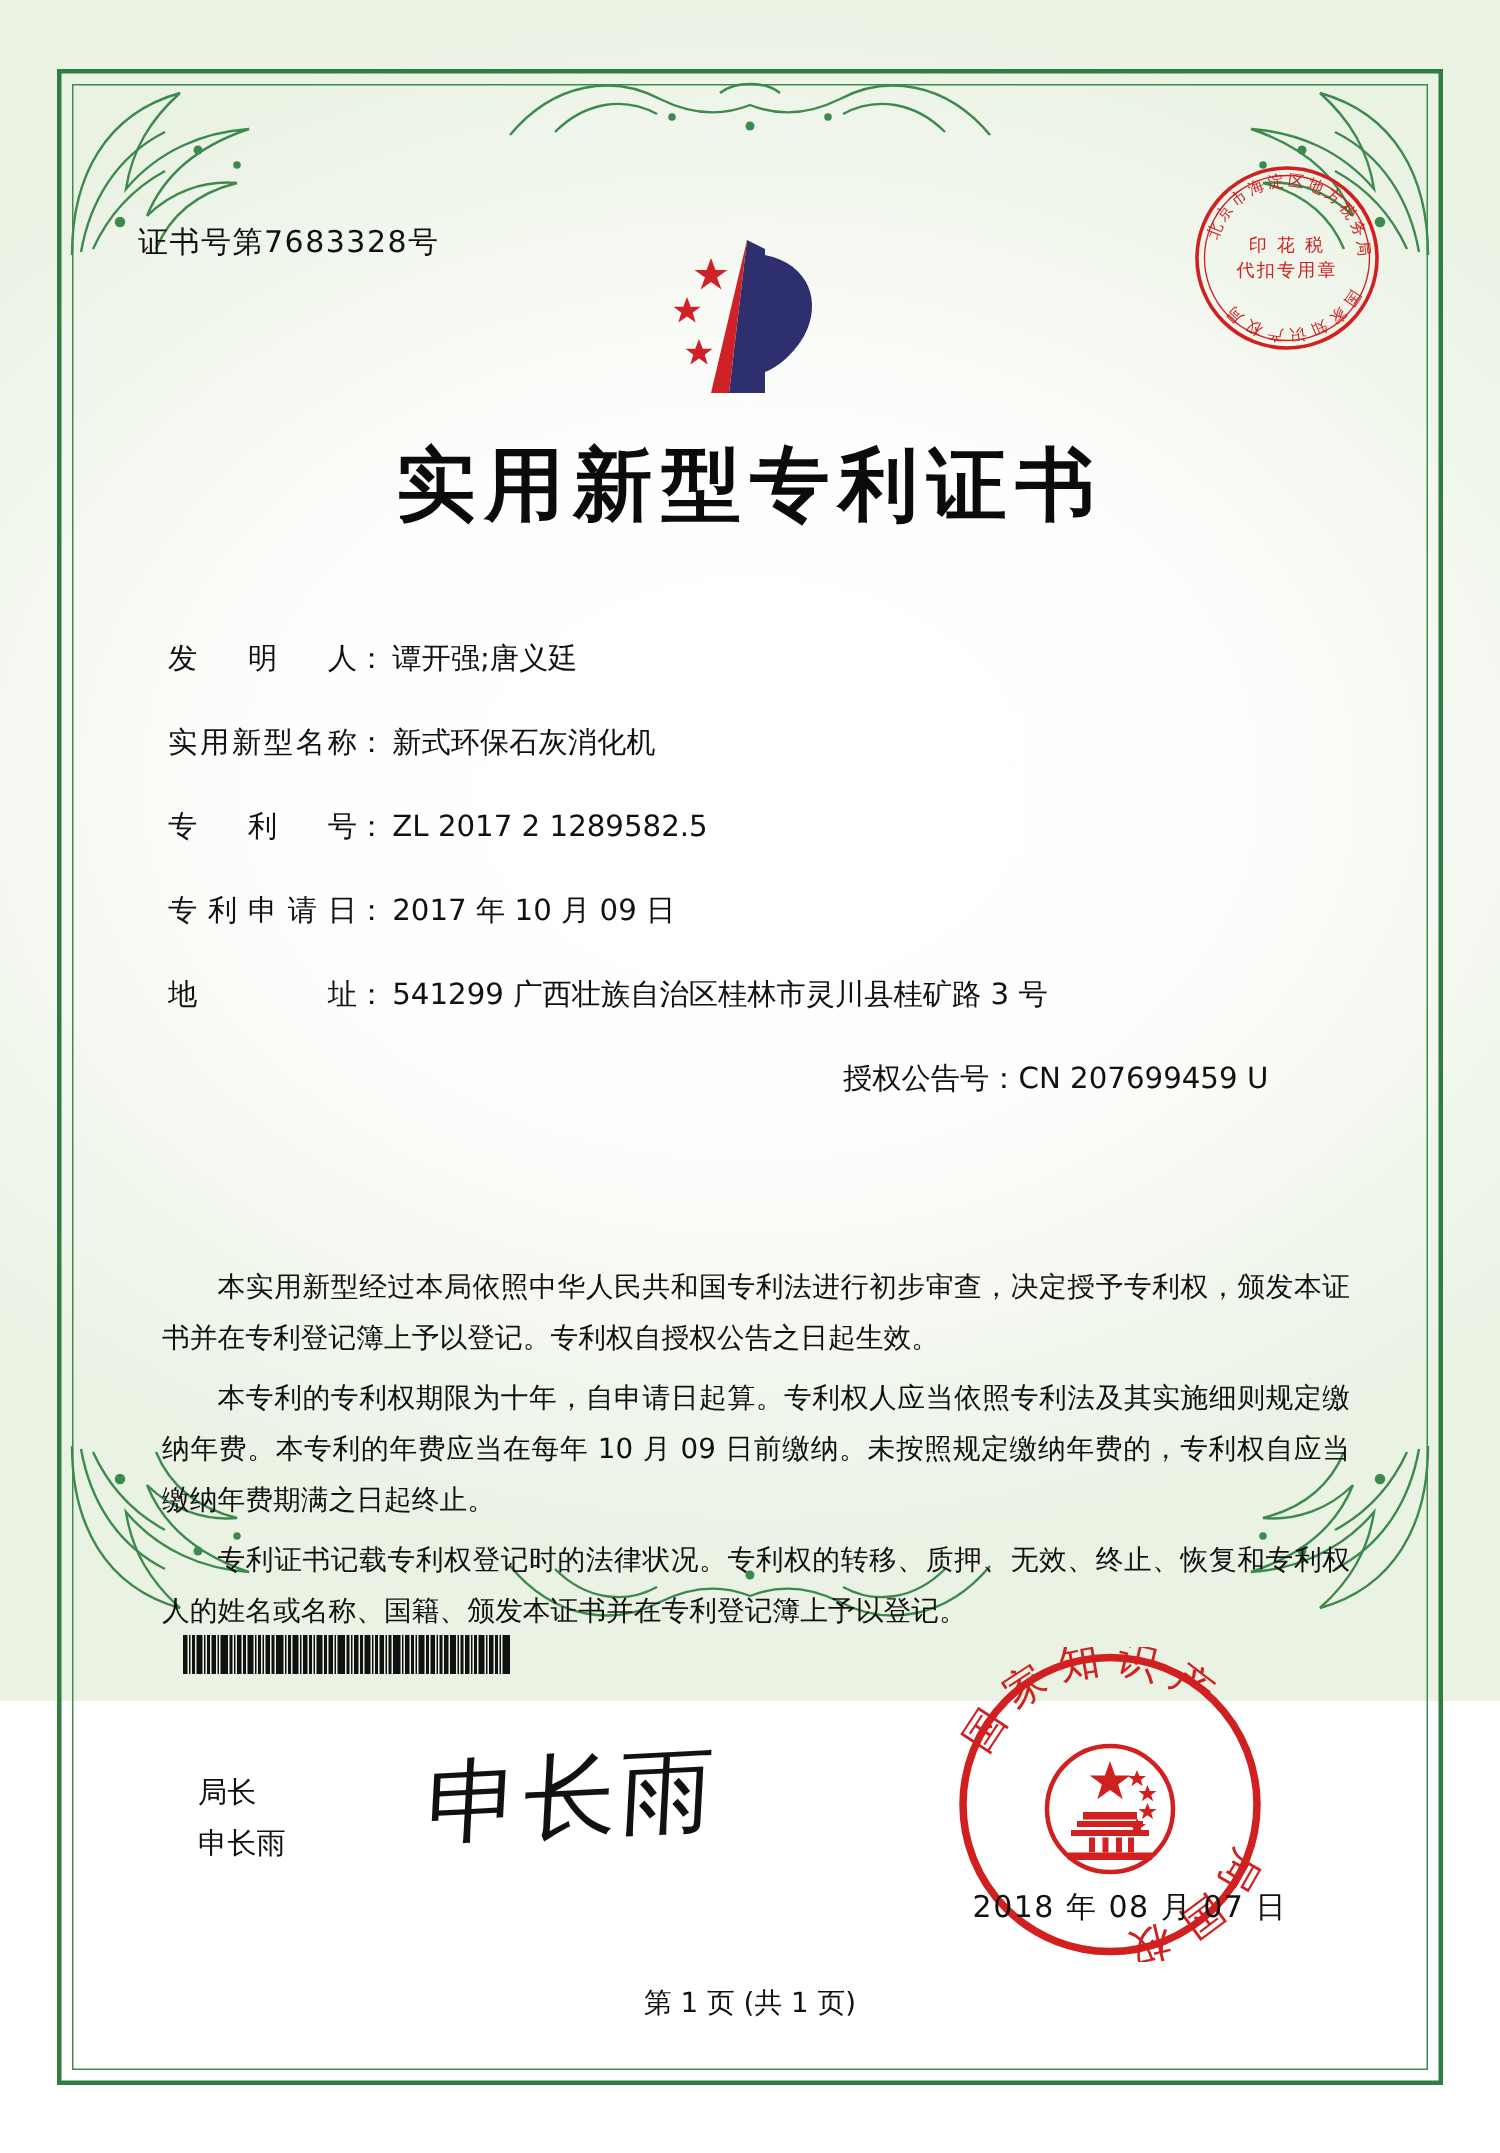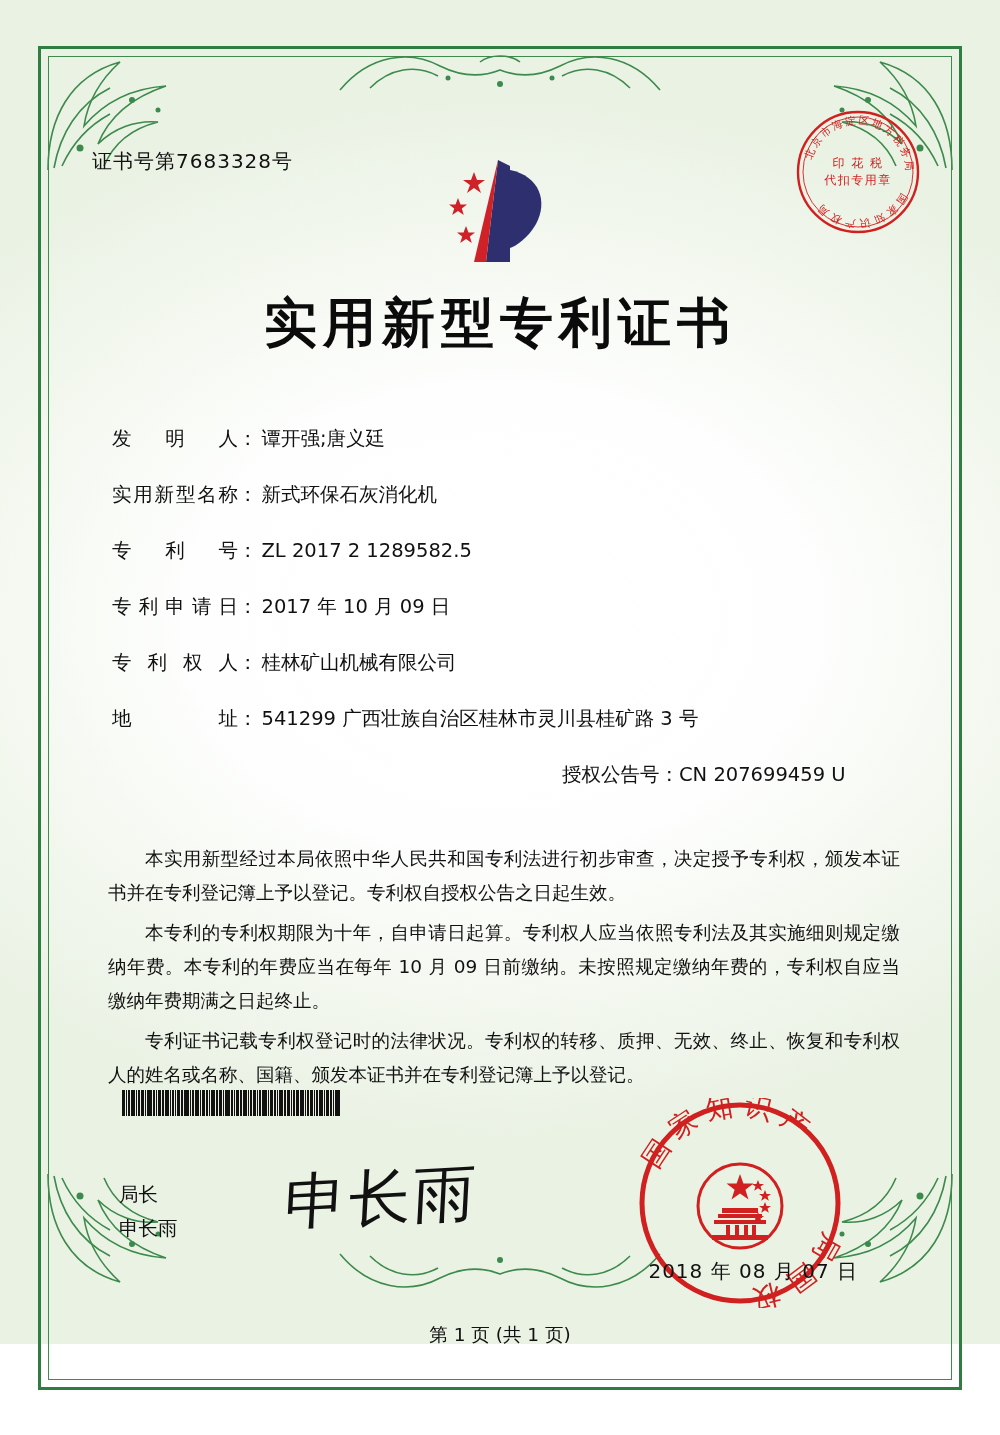--- a/index.html
+++ b/index.html
@@ -13,21 +13,21 @@
     font-family: "DejaVu Sans", "Liberation Sans", sans-serif;
     position: relative;
     overflow: hidden;
   }
 
   
   .certificate {
     position: absolute;
     left: 0; top: 0;
     width: 1000px;
-    height: 1344px;
+    height: 1134px;
     background:
       radial-gradient(ellipse 700px 520px at 50% 46%, #ffffff 0%, #fdfefd 45%, #f4f8f0 72%, #eaf2e4 100%);
   }
 
   
   .border-outer {
     position: absolute;
     left: 38px; top: 46px;
     width: 924px; height: 1344px;
     border: 3px solid #2f7d41;
@@ -166,21 +166,21 @@
   .barcode i {
     display: block;
     background: #111;
     height: 100%;
     margin-right: 1px;
   }
 
   
   .sig-label {
     position: absolute;
-    left: 119px; top: 1178px;
+    left: 132px; top: 1178px;
     font-size: 19.5px;
     color: #111;
     line-height: 34px;
   }
   .sig-hand {
     position: absolute;
     left: 285px; top: 1155px;
     width: 230px;
     height: 90px;
     font-size: 62px;
@@ -341,23 +341,20 @@
     </div>
 
     <div class="field-row">
       <span class="field-label">专利号</span><span class="field-colon">：</span><span class="field-value">ZL 2017 2 1289582.5</span>
     </div>
 
     <div class="field-row">
       <span class="field-label">专利申请日</span><span class="field-colon">：</span><span class="field-value">2017 年 10 月 09 日</span>
     </div>
 
-    <div class="field-row">
-      <span class="field-label">专利权人</span><span class="field-colon">：</span><span class="field-value">桂林矿山机械有限公司</span>
-    </div>
 
     <div class="field-row">
       <span class="field-label">地址</span><span class="field-colon">：</span><span class="field-value">541299 广西壮族自治区桂林市灵川县桂矿路 3 号</span>
     </div>
 
     <div class="row-grant">
       <span class="grant-right">
         <span>授权公告号</span><span>：</span><span>CN 207699459 U</span>
       </span>
     </div>

